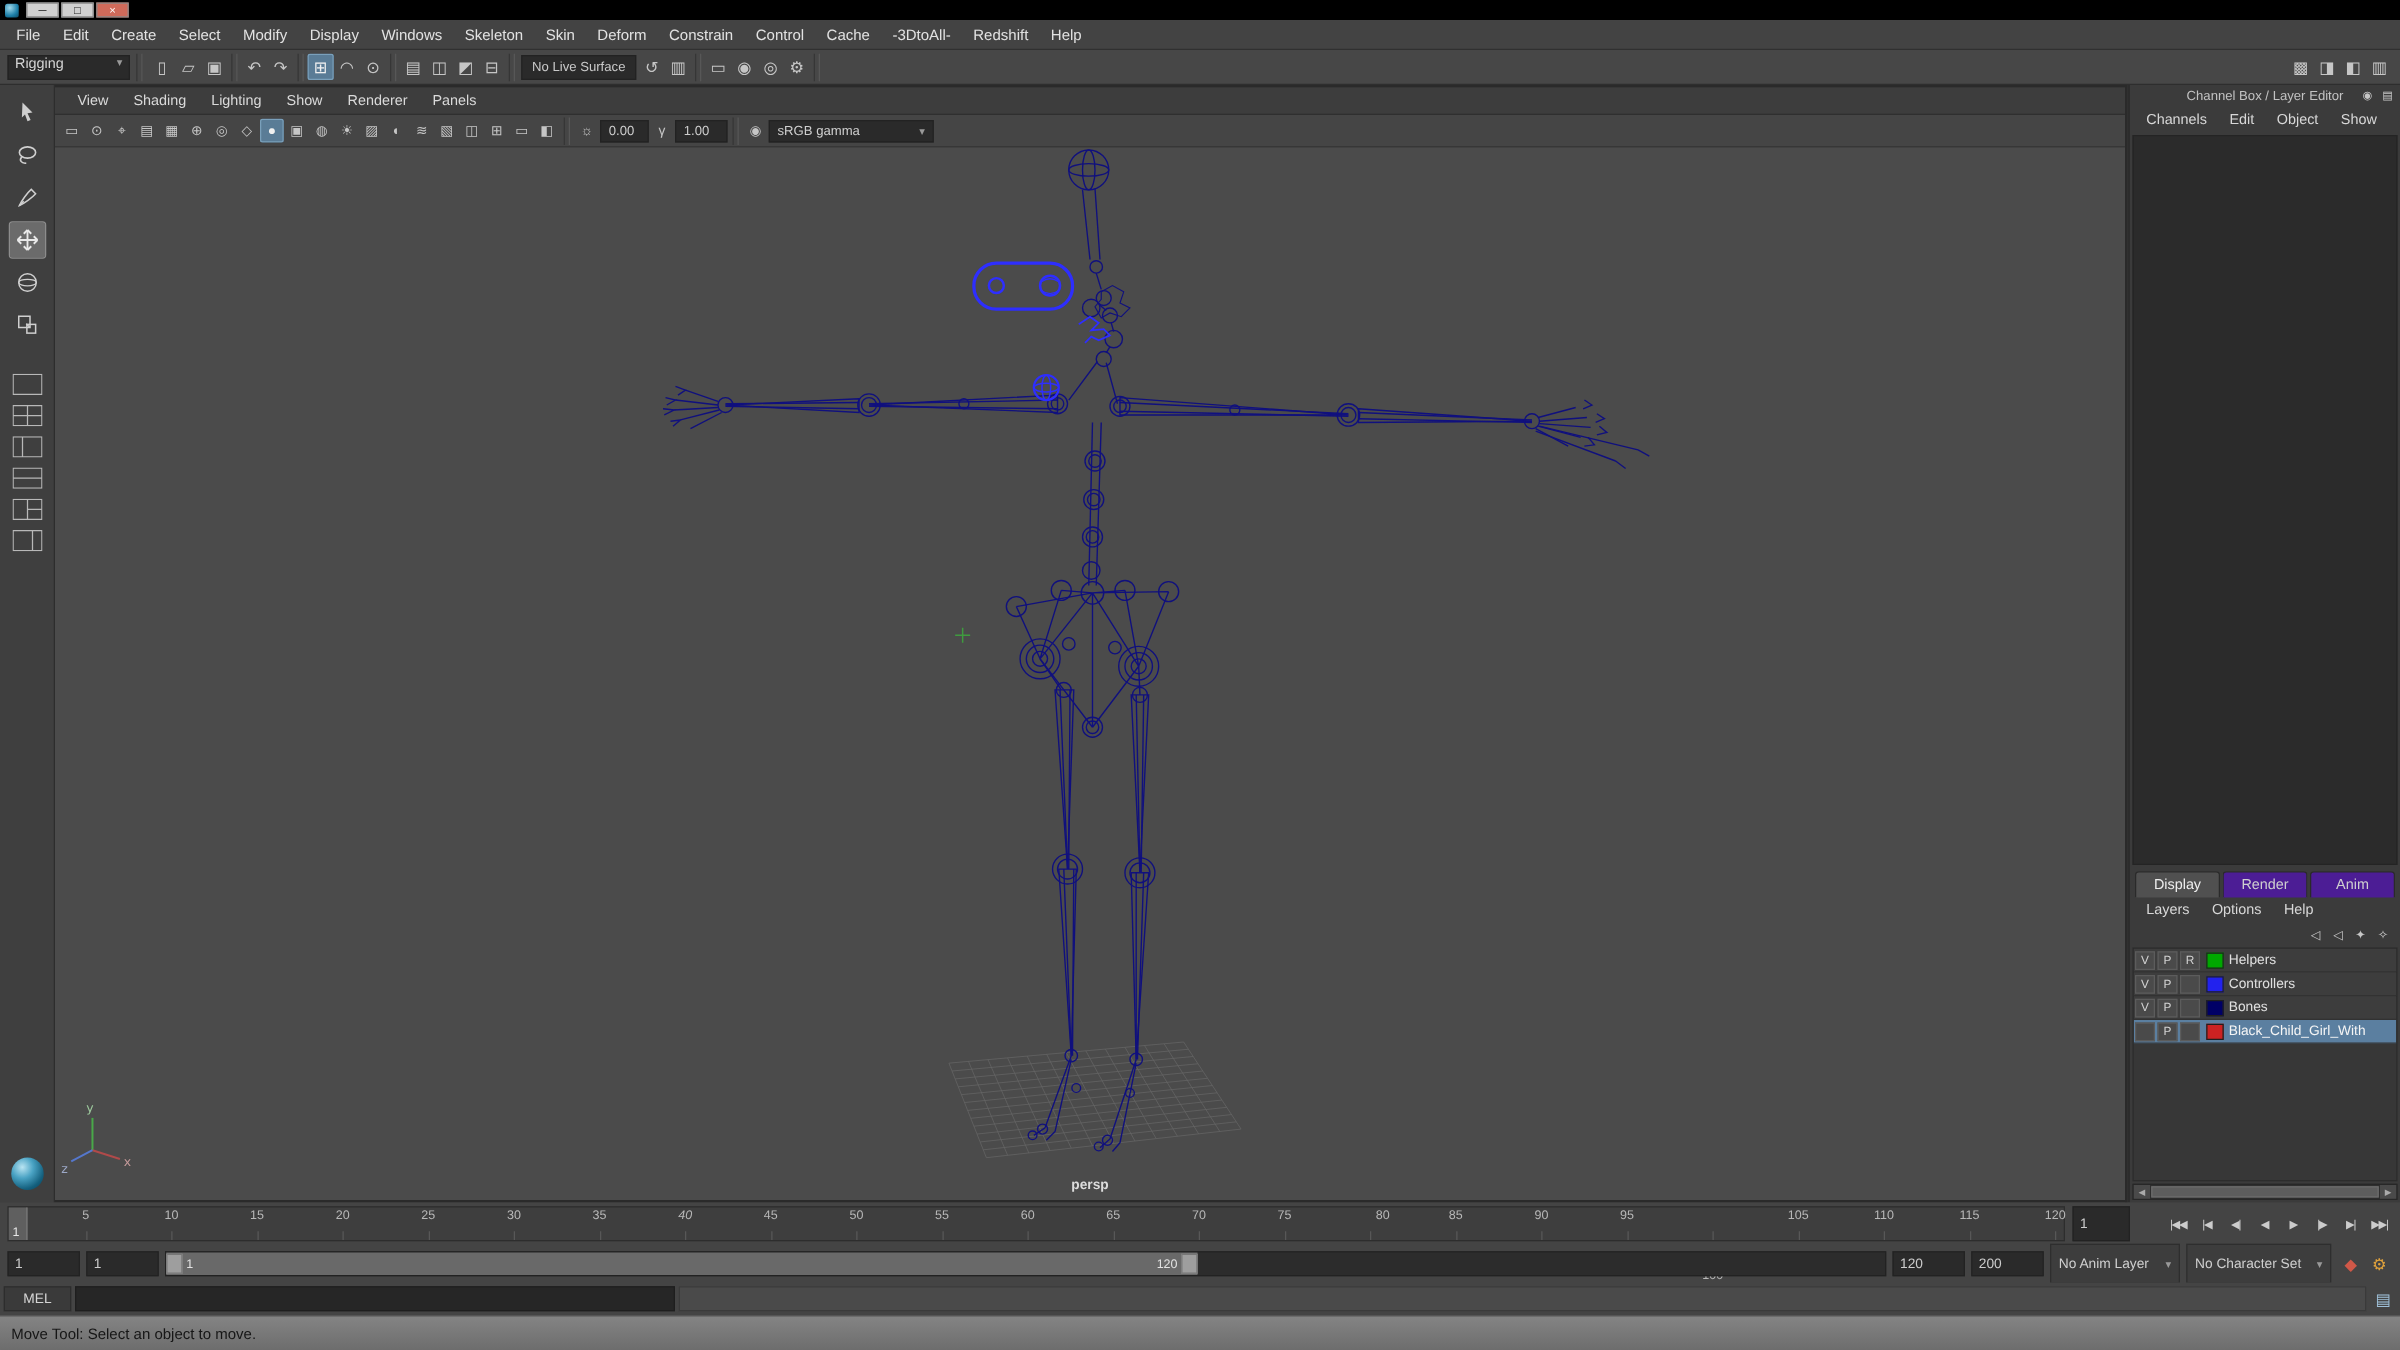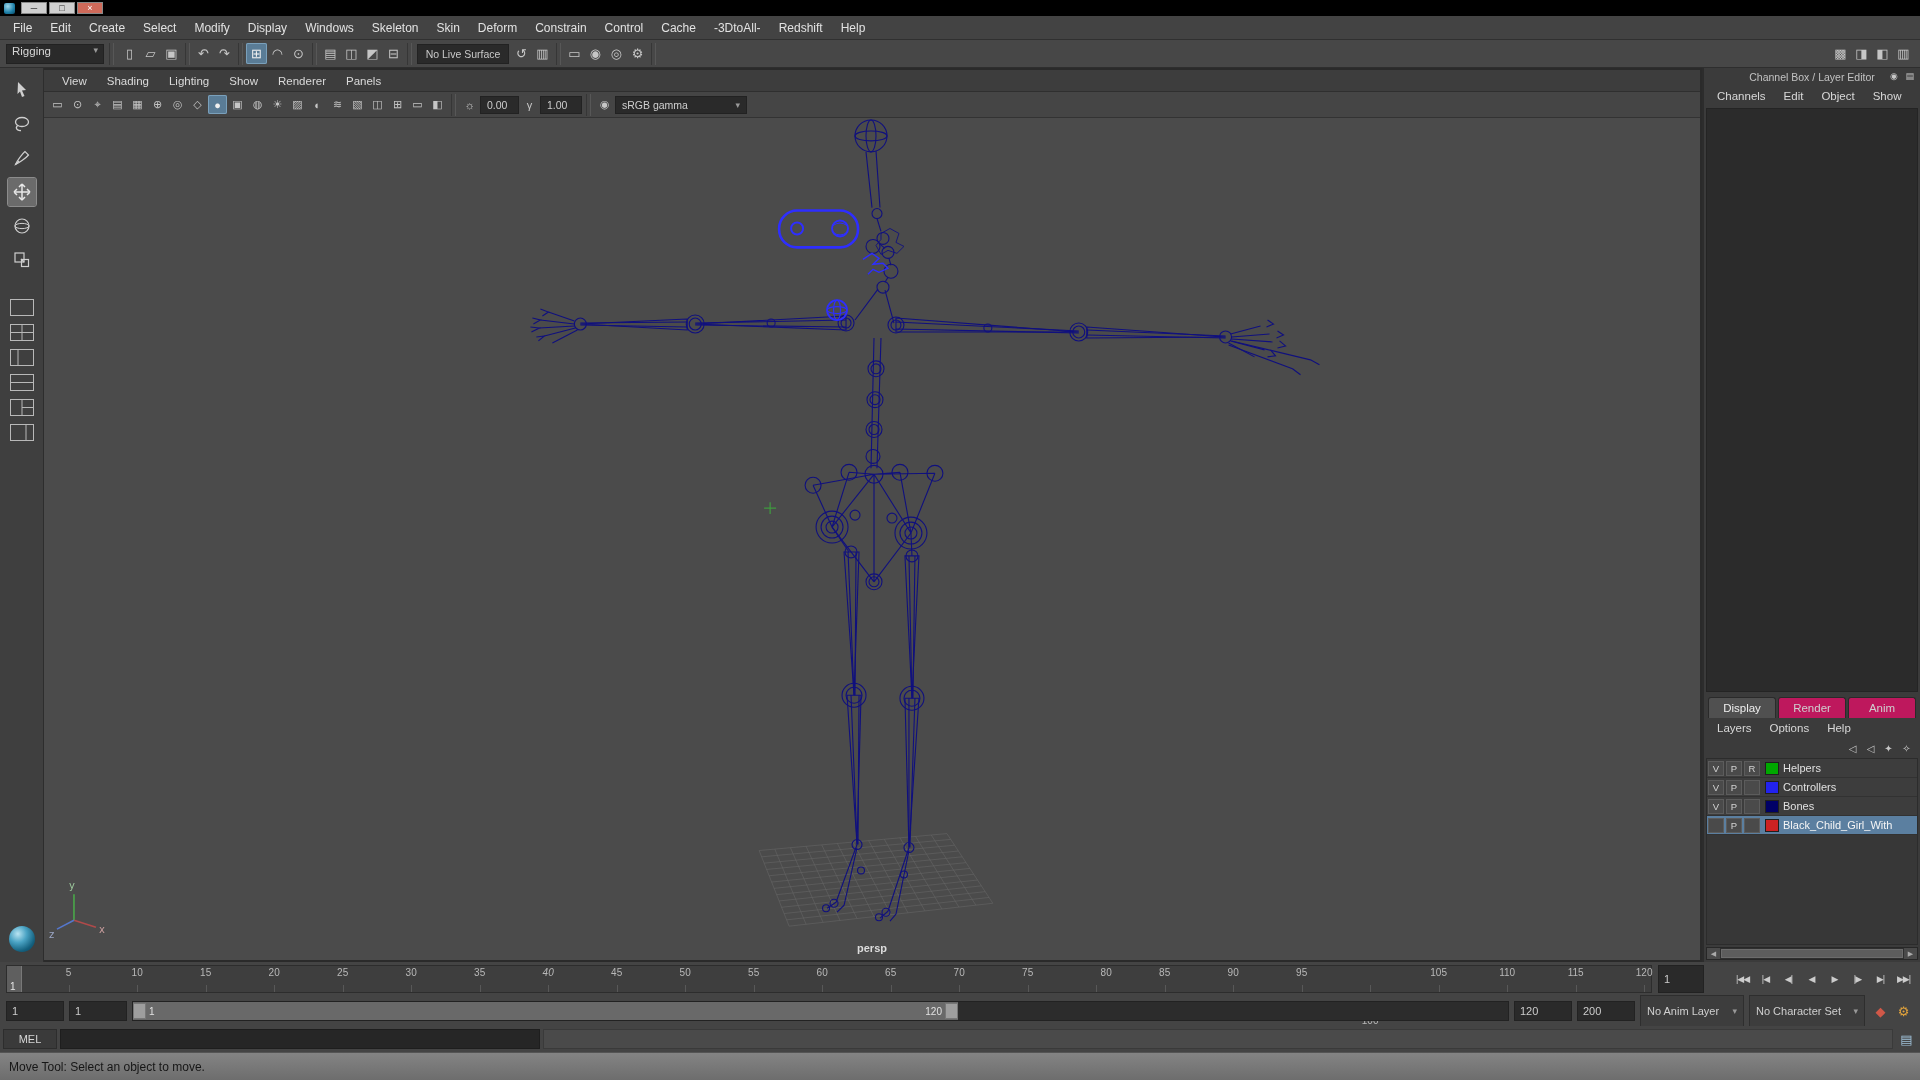--- a/index.html
+++ b/index.html
@@ -58,21 +58,21 @@
   
   #right-panel{width:218px;background:#3b3b3b;border-left:2px solid #2c2c2c;display:flex;flex-direction:column}
   #cb-header{height:18px;display:flex;align-items:center;justify-content:center;font-size:10.5px;color:#c2c2c2;position:relative}
   #cb-header-icons{position:absolute;right:2px;top:0;display:flex}
   #cb-header-icons .icon-btn{width:16px;height:16px;font-size:9px}
   #cb-menus,#layer-menus{height:20px;display:flex;align-items:center;padding:0 4px;gap:0}
   .cb-menu-item{padding:0 9px;font-size:11.5px;color:#d8d8d8}
   #channel-area{flex:1;margin:2px;background:#2b2b2b;border:1px solid #242424;min-height:0}
   #layer-editor{height:268px;display:flex;flex-direction:column;flex:0 0 268px}
   #layer-tabs{height:24px;display:flex;gap:2px;padding:3px 4px 0}
-  .tab{flex:1;display:flex;align-items:center;justify-content:center;font-size:11.5px;color:#cfcfcf;background:#be185d;border:1px solid #2a2a2a;border-bottom:none;border-radius:3px 3px 0 0}
+  .tab{flex:1;display:flex;align-items:center;justify-content:center;font-size:11.5px;color:#cfcfcf;background:#4c1d95;border:1px solid #2a2a2a;border-bottom:none;border-radius:3px 3px 0 0}
   .tab.active{background:#505050;color:#eee}
   #layer-toolbar{height:20px;display:flex;justify-content:flex-end;align-items:center;gap:1px;padding:0 5px}
   #layer-toolbar .icon-btn{width:17px;height:17px;font-size:10px}
   #layer-list{flex:1;background:#373737;border:1px solid #2c2c2c;margin:0 2px;overflow:hidden}
   .layer-row{height:19px;display:flex;align-items:center;border-bottom:1px solid #323232;background:#3d3d3d}
   .layer-row.selected{background:#5b7fa0}
   .layer-cell{width:16px;height:15px;margin:1px;background:#4a4a4a;border:1px solid #5c5c5c;font-size:9.5px;color:#d2d2d2;display:flex;align-items:center;justify-content:center}
   .layer-swatch{width:14px;height:13px;margin:0 4px;border:1px solid #1f1f1f}
   .layer-name{font-size:11px;color:#e0e0e0;white-space:nowrap}
   .layer-row.selected .layer-name{color:#f5f5f5}

